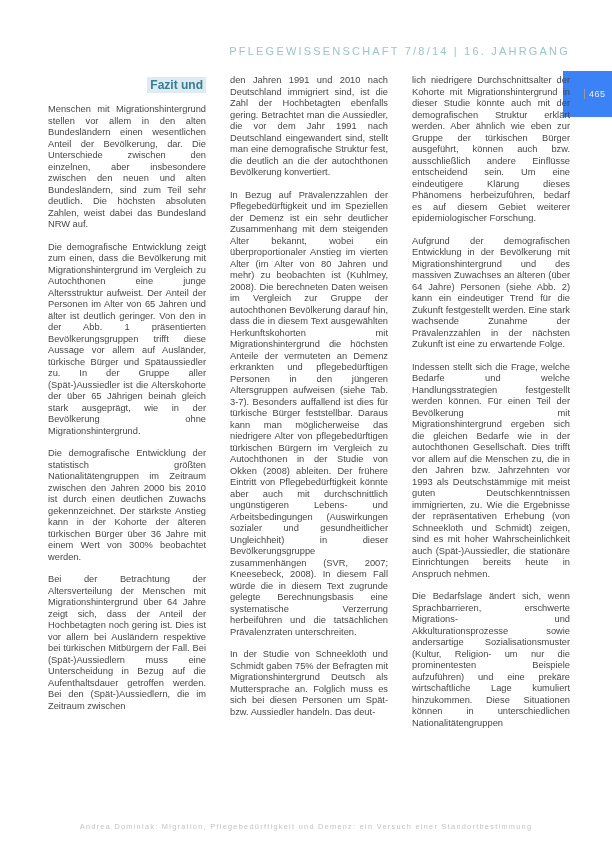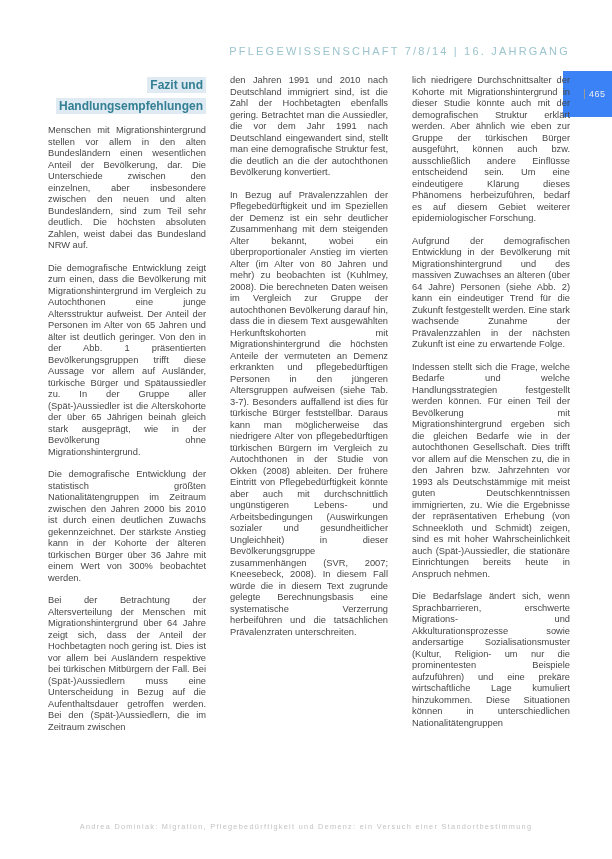--- a/index.html
+++ b/index.html
@@ -101,31 +101,31 @@
 
   <div class="page-tab">
     <span class="num">465</span>
   </div>
 
   <div class="columns">
 
     <div class="col">
       <div class="section-heading">
         <div><span class="hl">Fazit und</span></div>
-        <div><span class="hl">Handlungsempfehlungen</span></div>
       </div>
       <p>Menschen mit Migrationshintergrund stellen vor allem in den alten Bundesländern einen wesentlichen Anteil der Bevölkerung, dar. Die Unterschiede zwischen den einzelnen, aber insbesondere zwischen den neuen und alten Bundesländern, sind zum Teil sehr deutlich. Die höchsten absoluten Zahlen, weist dabei das Bundesland NRW auf.</p>
       <p>Die demografische Entwicklung zeigt zum einen, dass die Bevölkerung mit Migrationshintergrund im Vergleich zu Autochthonen eine junge Altersstruktur aufweist. Der Anteil der Personen im Alter von 65 Jahren und älter ist deutlich geringer. Von den in der Abb. 1 präsentierten Bevölkerungsgruppen trifft diese Aussage vor allem auf Ausländer, türkische Bürger und Spätaussiedler zu. In der Gruppe aller (Spät-)Aussiedler ist die Alterskohorte der über 65 Jährigen beinah gleich stark ausgeprägt, wie in der Bevölkerung ohne Migrationshintergrund.</p>
       <p>Die demografische Entwicklung der statistisch größten Nationalitätengruppen im Zeitraum zwischen den Jahren 2000 bis 2010 ist durch einen deutlichen Zuwachs gekennzeichnet. Der stärkste Anstieg kann in der Kohorte der älteren türkischen Bürger über 36 Jahre mit einem Wert von 300% beobachtet werden.</p>
       <p>Bei der Betrachtung der Altersverteilung der Menschen mit Migrationshintergrund über 64 Jahre zeigt sich, dass der Anteil der Hochbetagten noch gering ist. Dies ist vor allem bei Ausländern respektive bei türkischen Mitbürgern der Fall. Bei (Spät-)Aussiedlern muss eine Unterscheidung in Bezug auf die Aufenthaltsdauer getroffen werden. Bei den (Spät-)Aussiedlern, die im Zeitraum zwischen</p>
     </div>
 
     <div class="col">
       <p>den Jahren 1991 und 2010 nach Deutschland immigriert sind, ist die Zahl der Hochbetagten ebenfalls gering. Betrachtet man die Aussiedler, die vor dem Jahr 1991 nach Deutschland eingewandert sind, stellt man eine demografische Struktur fest, die deutlich an die der autochthonen Bevölkerung konvertiert.</p>
       <p>In Bezug auf Prävalenzzahlen der Pflegebedürftigkeit und im Speziellen der Demenz ist ein sehr deutlicher Zusammenhang mit dem steigenden Alter bekannt, wobei ein überproportionaler Anstieg im vierten Alter (im Alter von 80 Jahren und mehr) zu beobachten ist (Kuhlmey, 2008). Die berechneten Daten weisen im Vergleich zur Gruppe der autochthonen Bevölkerung darauf hin, dass die in diesem Text ausgewählten Herkunftskohorten mit Migrationshintergrund die höchsten Anteile der vermuteten an Demenz erkrankten und pflegebedürftigen Personen in den jüngeren Altersgruppen aufweisen (siehe Tab. 3-7). Besonders auffallend ist dies für türkische Bürger feststellbar. Daraus kann man möglicherweise das niedrigere Alter von pflegebedürftigen türkischen Bürgern im Vergleich zu Autochthonen in der Studie von Okken (2008) ableiten. Der frühere Eintritt von Pflegebedürftigkeit könnte aber auch mit durchschnittlich ungünstigeren Lebens- und Arbeitsbedingungen (Auswirkungen sozialer und gesundheitlicher Ungleichheit) in dieser Bevölkerungsgruppe zusammenhängen (SVR, 2007; Kneesebeck, 2008). In diesem Fall würde die in diesem Text zugrunde gelegte Berechnungsbasis eine systematische Verzerrung herbeiführen und die tatsächlichen Prävalenzraten unterschreiten.</p>
+      <p>In der Studie von Schneekloth und Schmidt gaben 75% der Befragten mit Migrationshintergrund Deutsch als Muttersprache an. Folglich muss es sich bei diesen Personen um Spät- bzw. Aussiedler handeln. Das deut-</p>
     </div>
 
     <div class="col">
       <p>lich niedrigere Durchschnittsalter der Kohorte mit Migrationshintergrund in dieser Studie könnte auch mit der demografischen Struktur erklärt werden. Aber ähnlich wie eben zur Gruppe der türkischen Bürger ausgeführt, können auch bzw. ausschließlich andere Einflüsse entscheidend sein. Um eine eindeutigere Klärung dieses Phänomens herbeizuführen, bedarf es auf diesem Gebiet weiterer epidemiologischer Forschung.</p>
       <p>Aufgrund der demografischen Entwicklung in der Bevölkerung mit Migrationshintergrund und des massiven Zuwachses an älteren (über 64 Jahre) Personen (siehe Abb. 2) kann ein eindeutiger Trend für die Zukunft festgestellt werden. Eine stark wachsende Zunahme der Prävalenzzahlen in der nächsten Zukunft ist eine zu erwartende Folge.</p>
       <p>Indessen stellt sich die Frage, welche Bedarfe und welche Handlungsstrategien festgestellt werden können. Für einen Teil der Bevölkerung mit Migrationshintergrund ergeben sich die gleichen Bedarfe wie in der autochthonen Gesellschaft. Dies trifft vor allem auf die Menschen zu, die in den Jahren bzw. Jahrzehnten vor 1993 als Deutschstämmige mit meist guten Deutschkenntnissen immigrierten, zu. Wie die Ergebnisse der repräsentativen Erhebung (von Schneekloth und Schmidt) zeigen, sind es mit hoher Wahrscheinlichkeit auch (Spät-)Aussiedler, die stationäre Einrichtungen bereits heute in Anspruch nehmen.</p>
       <p>Die Bedarfslage ändert sich, wenn Sprachbarrieren, erschwerte Migrations- und Akkulturationsprozesse sowie andersartige Sozialisationsmuster (Kultur, Religion- um nur die prominentesten Beispiele aufzuführen) und eine prekäre wirtschaftliche Lage kumuliert hinzukommen. Diese Situationen können in unterschiedlichen Nationalitätengruppen</p>
     </div>
 
   </div>

